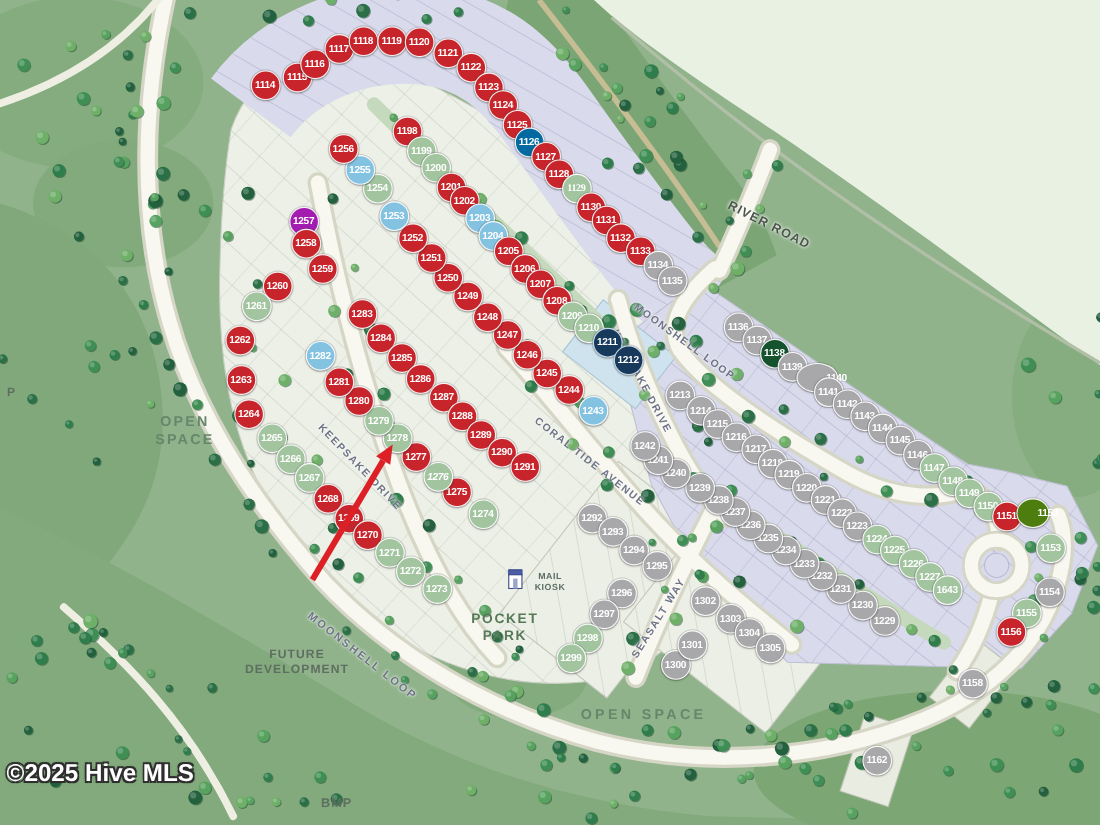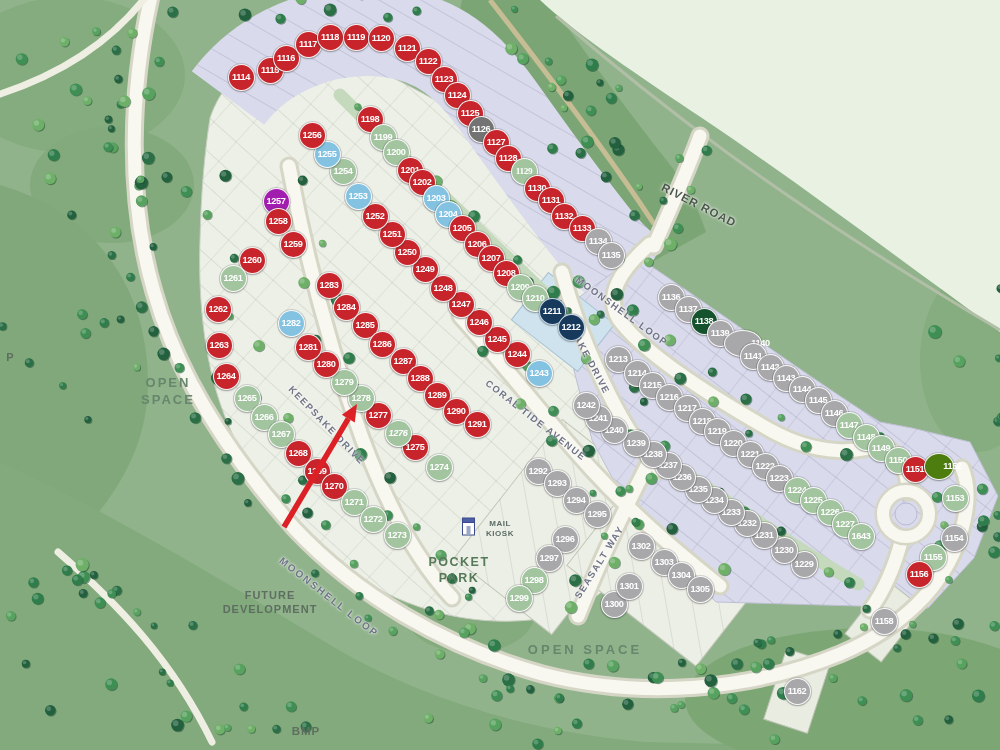--- a/index.html
+++ b/index.html
@@ -1680,21 +1680,21 @@
       <div class="lot" style="left: 286px; top: 58px; background: rgb(199, 37, 43);">1116</div>
       <div class="lot" style="left: 308px; top: 44px; background: rgb(199, 37, 43);">1117</div>
       <div class="lot" style="left: 330px; top: 37px; background: rgb(199, 37, 43);">1118</div>
       <div class="lot" style="left: 356px; top: 37px; background: rgb(199, 37, 43);">1119</div>
       <div class="lot" style="left: 381px; top: 38px; background: rgb(199, 37, 43);">1120</div>
       <div class="lot" style="left: 407px; top: 48px; background: rgb(199, 37, 43);">1121</div>
       <div class="lot" style="left: 428px; top: 61px; background: rgb(199, 37, 43);">1122</div>
       <div class="lot" style="left: 444px; top: 79px; background: rgb(199, 37, 43);">1123</div>
       <div class="lot" style="left: 457px; top: 95px; background: rgb(199, 37, 43);">1124</div>
       <div class="lot" style="left: 470px; top: 113px; background: rgb(199, 37, 43);">1125</div>
-      <div class="lot" style="left: 481px; top: 129px; background: #737373;">1126</div>
+      <div class="lot" style="left: 481px; top: 129px; background: #0369a1;">1126</div>
       <div class="lot" style="left: 496px; top: 142px; background: rgb(199, 37, 43);">1127</div>
       <div class="lot" style="left: 508px; top: 158px; background: rgb(199, 37, 43);">1128</div>
       <div class="lot" style="left: 524px; top: 171px; background: rgb(162, 197, 160); font-family: Liberation Serif, serif;">1129</div>
       <div class="lot" style="left: 537px; top: 188px; background: rgb(199, 37, 43);">1130</div>
       <div class="lot" style="left: 551px; top: 200px; background: rgb(199, 37, 43);">1131</div>
       <div class="lot" style="left: 564px; top: 216px; background: rgb(199, 37, 43);">1132</div>
       <div class="lot" style="left: 582px; top: 228px; background: rgb(199, 37, 43);">1133</div>
       <div class="lot" style="left: 598px; top: 241px; background: rgb(168, 168, 171);">1134</div>
       <div class="lot" style="left: 611px; top: 255px; background: rgb(168, 168, 171);">1135</div>
       <div class="lot" style="left: 671px; top: 297px; background: rgb(168, 168, 171);">1136</div>
@@ -1830,13 +1830,14 @@
       <div class="lot" style="left: 700px; top: 589px; background: rgb(168, 168, 171);">1305</div>
     </div>
 
   <svg id="overlay" width="1000" height="750" viewBox="0 0 1000 750">
     <g id="arrow-g">
         <line x1="284" y1="527" x2="348.3235874400448" y2="418.6191608886916" stroke="#dd1f26" stroke-width="5.5"></line>
         <polygon points="357,404 354.77321724387934,422.4469899592601 341.8739576362102,414.7913318181231" fill="#dd1f26"></polygon>
       </g>
   </svg>
 
+  <div class="watermark">©2025 Hive MLS</div>
 </div>
 
 </body></html>

